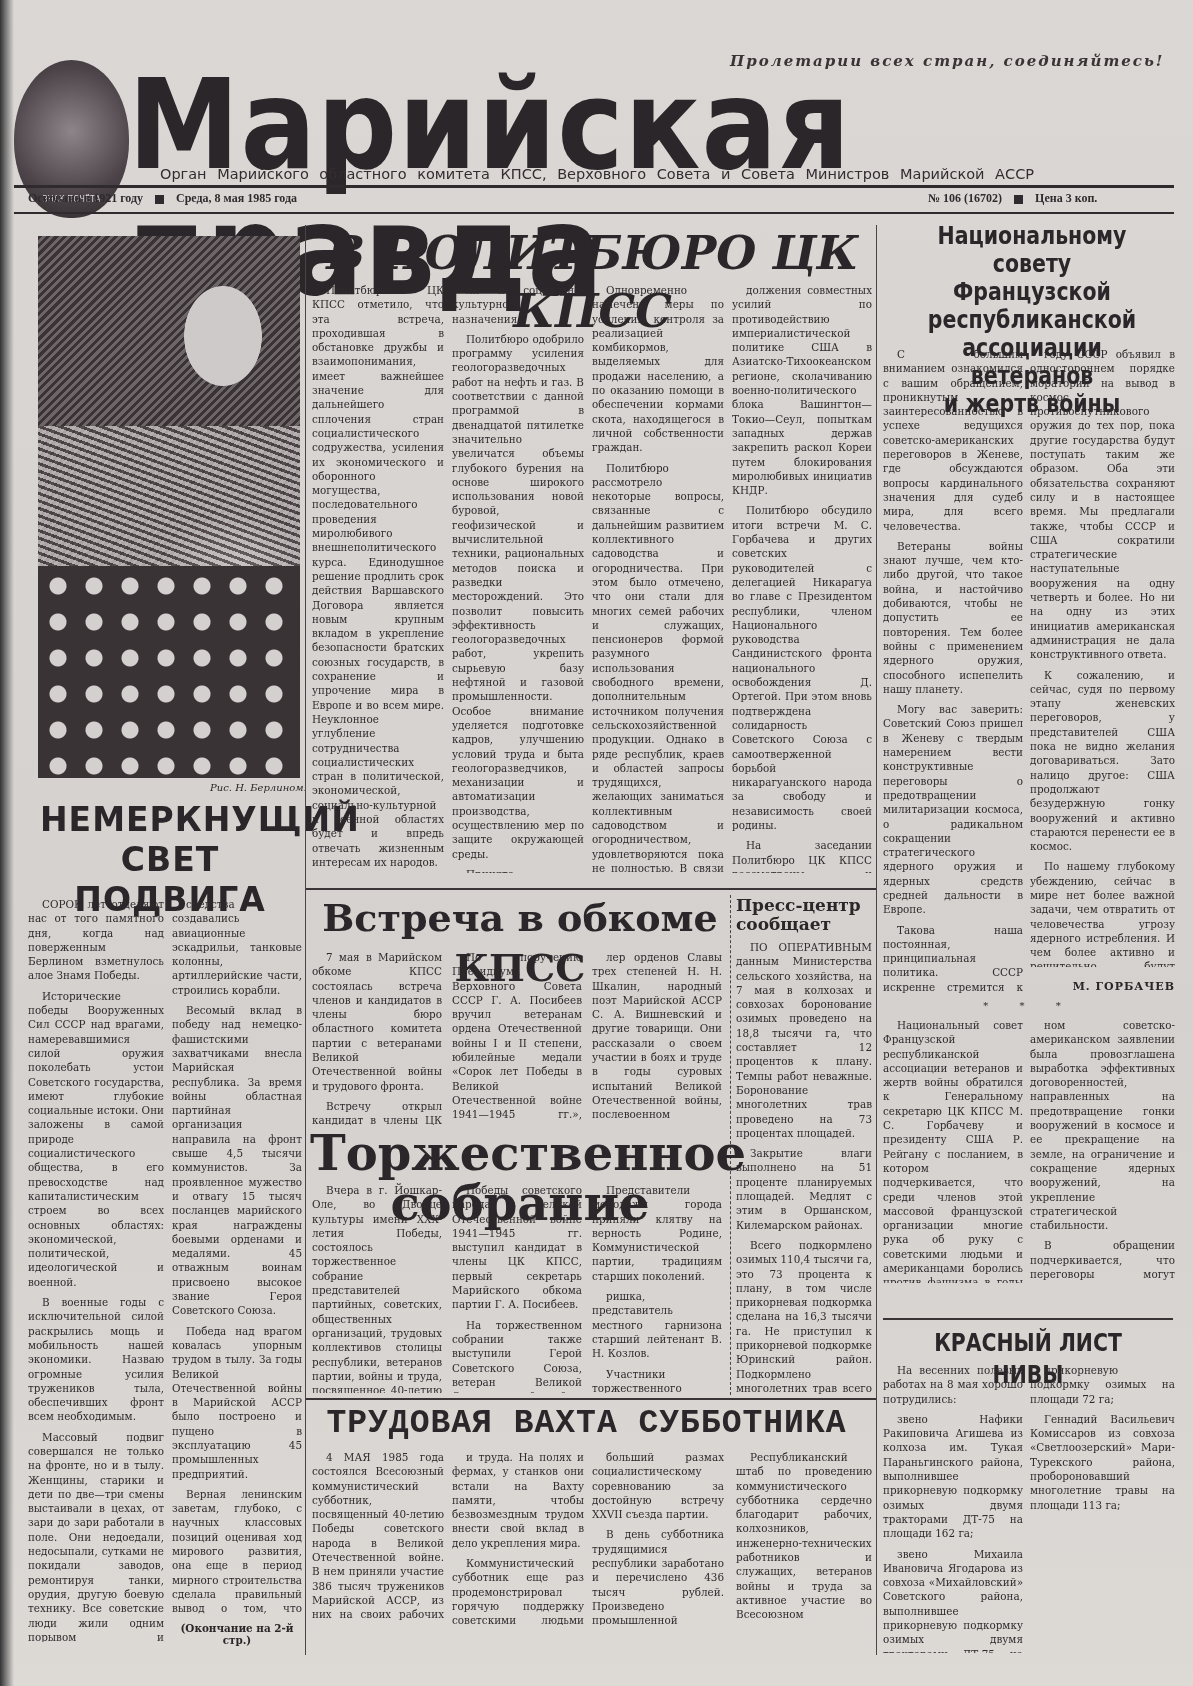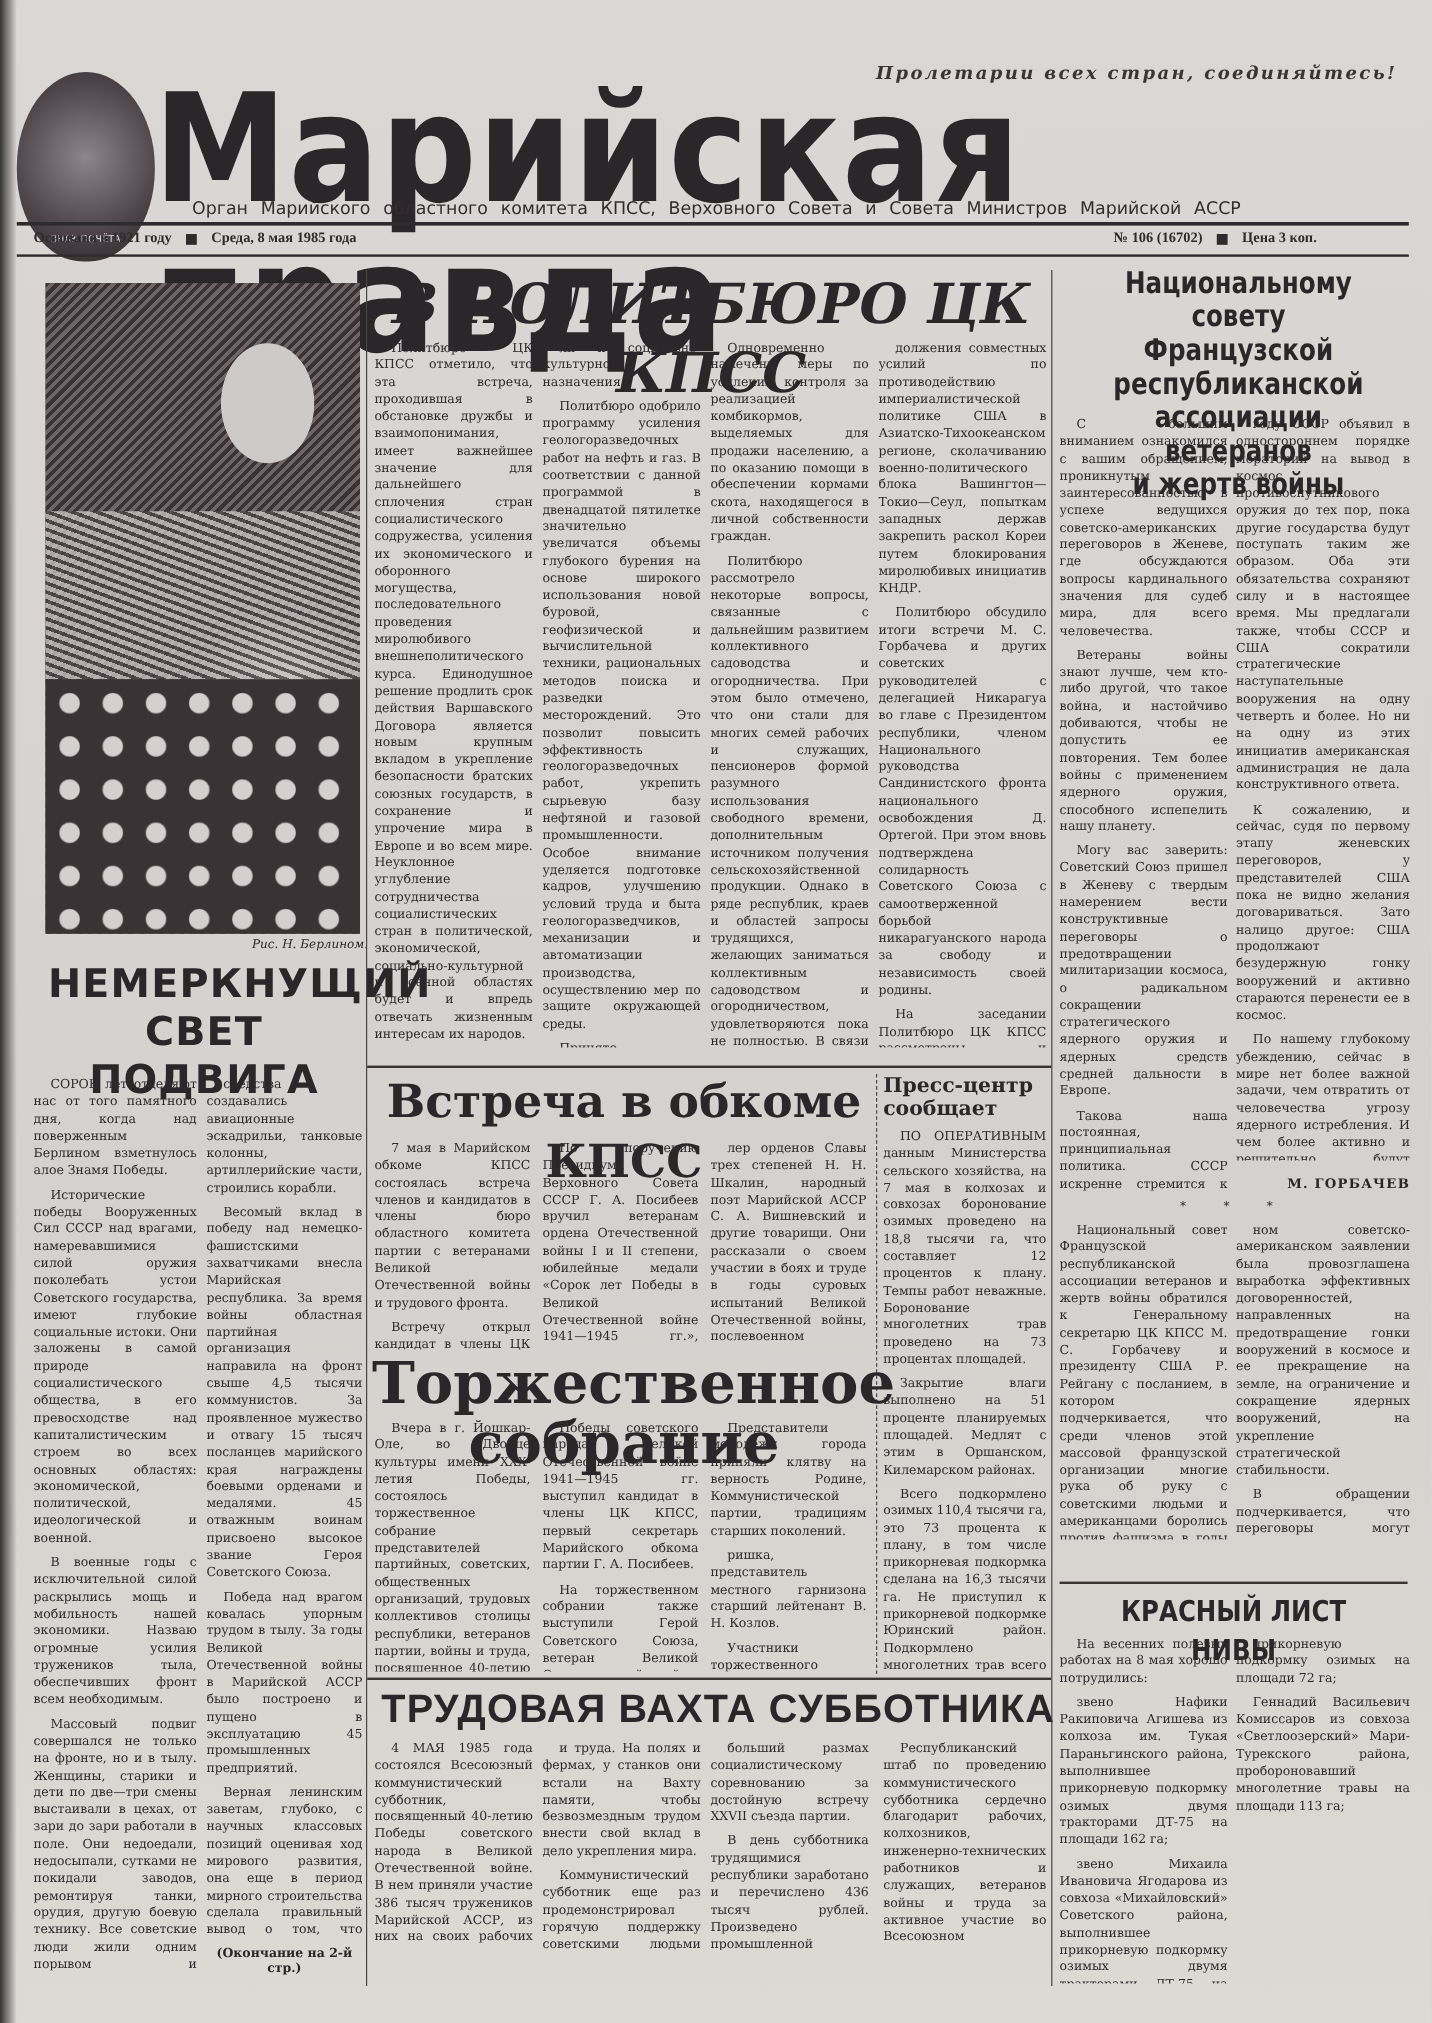--- a/index.html
+++ b/index.html
@@ -181,21 +181,21 @@
     <p>звено Нафики Ракиповича Агишева из колхоза им. Тукая Параньгинского района, выполнившее прикорневую подкормку озимых двумя тракторами ДТ-75 на площади 162 га;</p>
     <p>звено Михаила Ивановича Ягодарова из совхоза «Михайловский» Советского района, выполнившее прикорневую подкормку озимых двумя тракторами ДТ-75 на площади 126 га;</p>
 
   </div>
   <div class="col" style="left:1030px;top:1363px;width:145px;height:260px;">
     <p>прикорневую подкормку озимых на площади 72 га;</p>
     <p>Геннадий Васильевич Комиссаров из совхоза «Светлоозерский» Мари-Турекского района, пробороновавший многолетние травы на площади 113 га;</p>
 
   </div>
 
-  <div class="abs bigtitle" style="left:316px;top:1402px;width:565px;font-size:33px;line-height:44px;text-align:center;font-family:Liberation Sans, sans-serif;letter-spacing:1px;">ТРУДОВАЯ ВАХТА СУББОТНИКА</div>
+  <div class="abs bigtitle" style="left:304px;top:1402px;width:565px;font-size:33px;line-height:44px;text-align:center;font-family:Liberation Mono, monospace;letter-spacing:1px;">ТРУДОВАЯ ВАХТА СУББОТНИКА</div>
   <div class="col" style="left:312px;top:1450px;width:132px;height:175px;">
     <p>4 МАЯ 1985 года состоялся Всесоюзный коммунистический субботник, посвященный 40-летию Победы советского народа в Великой Отечественной войне. В нем приняли участие 386 тысяч тружеников Марийской АССР, из них на своих рабочих местах в промышленности, сельском хозяйстве, строительстве — 224 тысячи человек. Каждый стремился продемонстрировать высокую производительность, трудиться за себя и за тех, кто отдал жизнь за свободу и счастье нынешнего и грядущих поколений. Вместе со всеми на субботник вышли ветераны войны</p>
   </div>
   <div class="col" style="left:452px;top:1450px;width:132px;height:175px;">
     <p>и труда. На полях и фермах, у станков они встали на Вахту памяти, чтобы безвозмездным трудом внести свой вклад в дело укрепления мира.</p>
     <p>Коммунистический субботник еще раз продемонстрировал горячую поддержку советскими людьми миролюбивой политики партии, их стремление ускорить темпы развития экономики, крепить могущество социалистической Родины. Этот день безвозмездного труда не только внес существенный вклад в экономическую и оборонную мощь Страны Советов, но и придал еще</p>
   </div>
   <div class="col" style="left:592px;top:1450px;width:132px;height:175px;">
     <p>больший размах социалистическому соревнованию за достойную встречу XXVII съезда партии.</p>
     <p>В день субботника трудящимися республики заработано и перечислено 436 тысяч рублей. Произведено промышленной продукции на 2154 тысячи рублей, в том числе товаров народного потребления — на 780 тысяч рублей. На сэкономленных материалах, топливно-энергетических ресурсах работали 28 предприятий, организаций, около шести тысяч трудящихся.</p>

